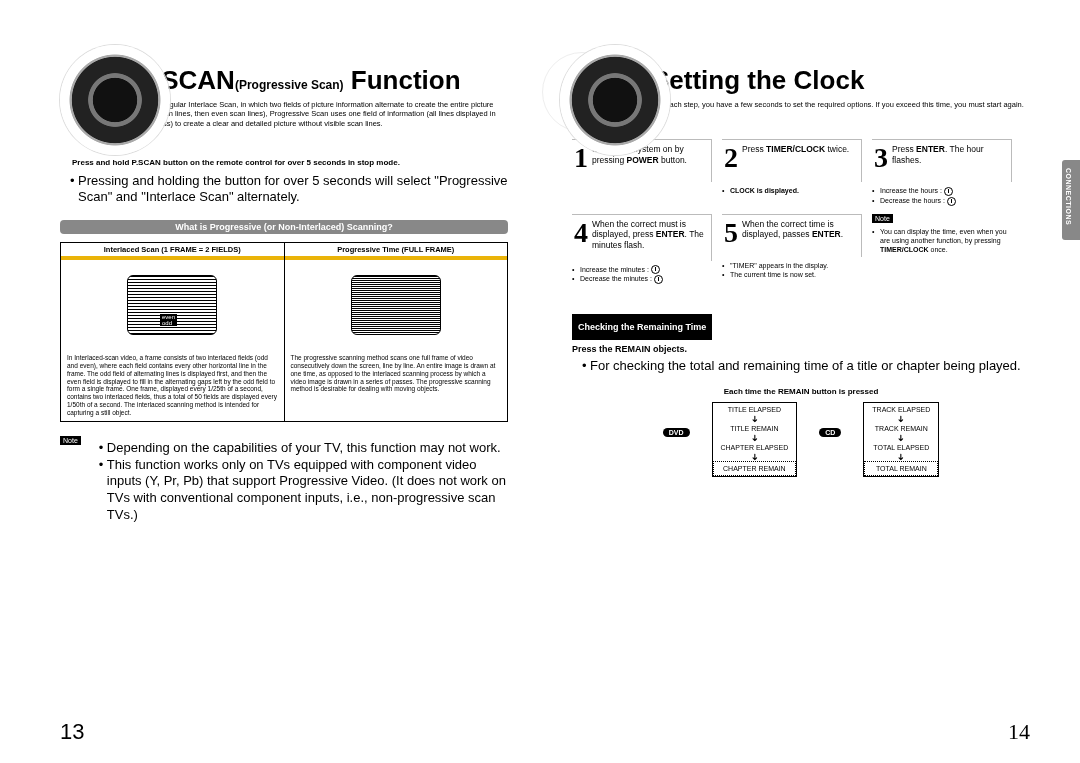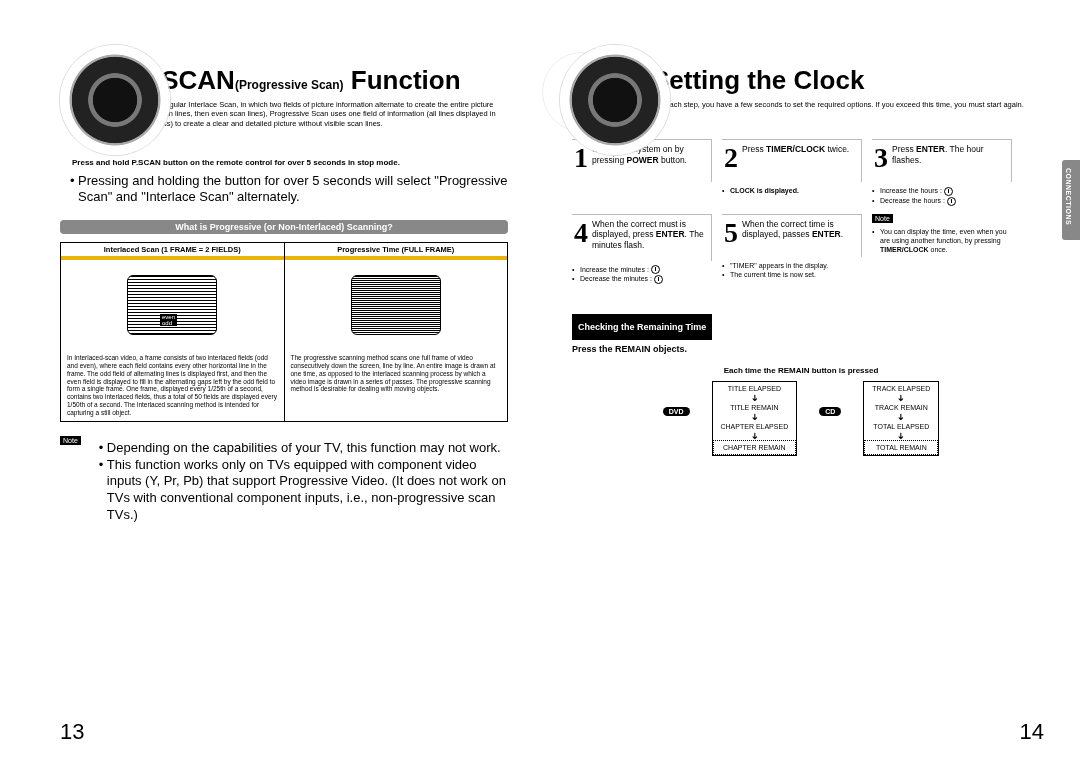--- a/index.html
+++ b/index.html
@@ -21,21 +21,21 @@
   .tbl .col:last-child { border-right:none; }
   .tbl .h { font-size:7.5px; font-weight:bold; text-align:center; padding:2px; border-bottom:4px solid #eab308; }
   .tbl .img { height:90px; display:flex; align-items:center; justify-content:center; }
   .tbl .img .crt { width:90px; height:60px; border:1px solid #000; border-radius:6px; background:repeating-linear-gradient(#000 0 1px, transparent 1px 3px); position:relative; }
   .tbl .img .fields { position:absolute; left:100px; font-size:6px; }
   .tbl .text { font-size:6.5px; line-height:1.2; padding:4px 6px; }
   .notebox { background:#000; color:#fff; font-size:7px; padding:1px 3px; display:inline-block; }
   .notesec { margin-top:14px; display:flex; gap:8px; align-items:flex-start; }
   .notesec .ntext { font-size:7px; line-height:1.3; flex:1; }
   .pagenum { position:absolute; bottom:18px; font-size:22px; font-weight:normal;text-align:right; }
-  .page .pagenum { left:60px; } .page.right .pagenum { left:auto; right:36px; }
+  .page .pagenum { left:60px; } .page.right .pagenum { left:auto; right:50px;font-family:Liberation Serif, serif; }
 
   .sidetab { position:absolute; right:0; top:160px; width:18px; height:80px; background:#888; border-radius:3px 0 0 3px; }
   .sidetab span { color:#fff; font-size:7px; font-weight:bold; writing-mode:vertical-rl; position:absolute; left:3px; top:8px; letter-spacing:0.5px;}
 
   .steps { display:flex; flex-wrap:wrap; gap:8px 10px; margin-top:14px; margin-left:0; }
   .step { width:140px; }
   .stepnum { font-size:28px; font-weight:bold; float:left; line-height:1; margin-right:4px; font-family:"Times New Roman", serif; }
   .stepbody { font-size:8.5px; line-height:1.25; border-right:1px solid #bbb; border-top:1px solid #bbb; padding:4px 6px 10px 2px; overflow:hidden; }
   .stepsub { clear:both; font-size:7px; line-height:1.3; margin-top:4px; }
   .stepsub li { list-style:none; padding-left:8px; position:relative; }
@@ -160,20 +160,23 @@
       <ul class="stepsub">
         <li><span>You can display the time, even when you are using another function, by pressing </span><b>TIMER/CLOCK</b><span> once.</span></li>
       </ul>
     </div>
 
   </div>
 
   <div style="margin-top:30px;">
     <span class="blackbar">Checking the Remaining Time</span>
     <div class="sub">Press the REMAIN objects.</div>
+    <ul class="bullets">
+        <li>For checking the total and remaining time of a title or chapter being played.</li>
+      </ul>
     <div style="text-align:center; font-weight:bold; font-size:8px; margin-top:12px;">Each time the REMAIN button is pressed</div>
 
     <div class="flow" style="justify-content:center;">
       <span class="oval flowlabel">DVD</span>
       <div class="flowcol">
         <div class="flowitem">TITLE ELAPSED</div>
         <div class="flowarr" style="transform: rotate(90deg);">➜</div>
         <div class="flowitem">TITLE REMAIN</div>
         <div class="flowarr" style="transform: rotate(90deg);">➜</div>
         <div class="flowitem">CHAPTER ELAPSED</div>

